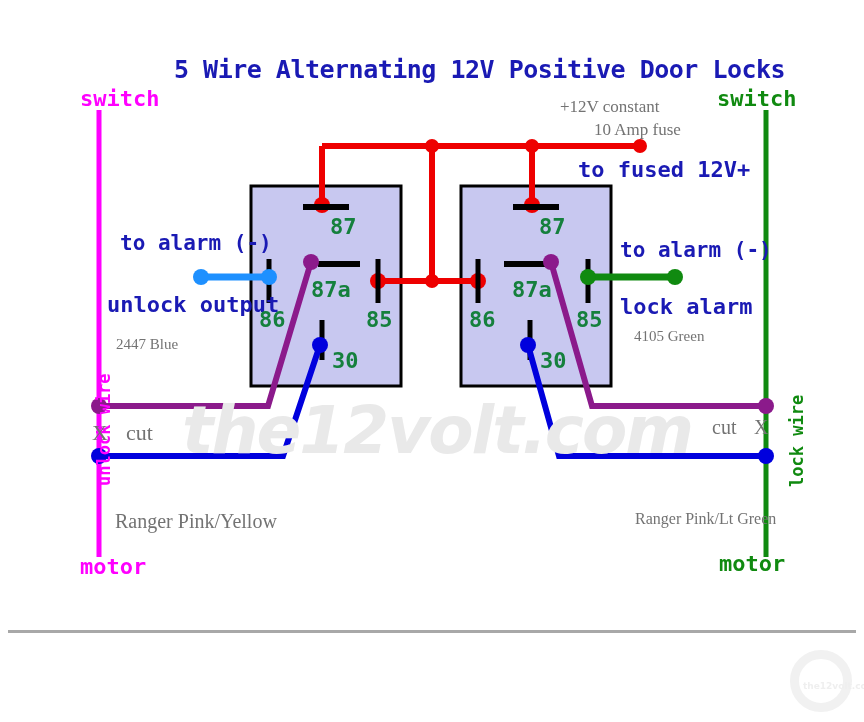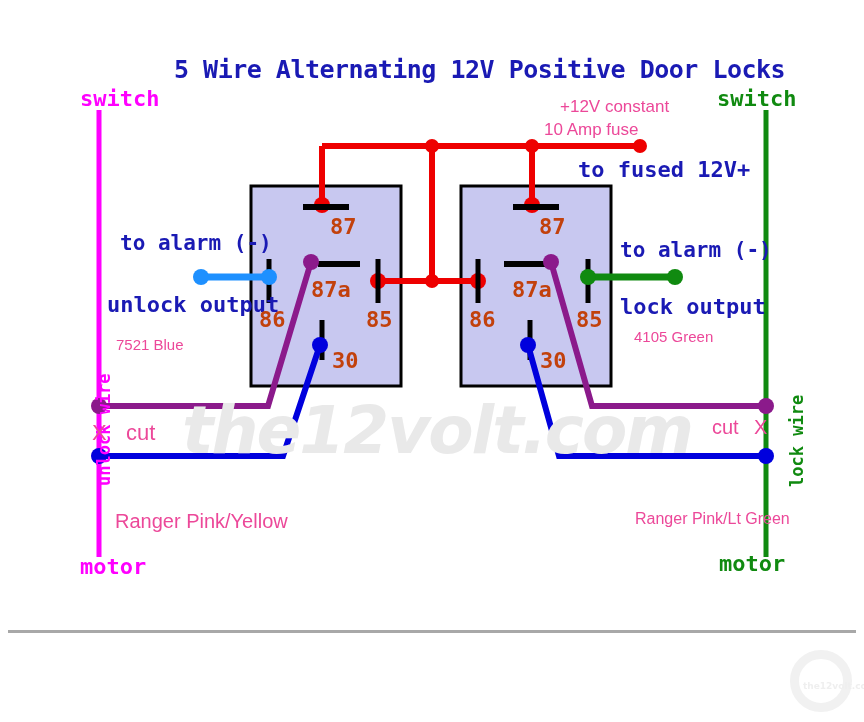--- a/index.html
+++ b/index.html
@@ -22,24 +22,24 @@
 
   .title{
     color:#1a1ab4;font-weight:bold;font-size:25px;
     font-family:"DejaVu Sans Mono", monospace;
     letter-spacing:-0.5px;
   }
   .pix{ 
     color:#1a1ab4;font-weight:bold;
     font-family:"DejaVu Sans Mono", monospace;
   }
-  .plain{color:#ec4899;font-family:Liberation Sans, sans-serif;}
+  .plain{color:#737373;font-family:Liberation Serif, serif;}
   .magenta{color:#ff00ff;font-weight:bold;font-family:"DejaVu Sans Mono",monospace;}
   .green{color:#108a10;font-weight:bold;font-family:"DejaVu Sans Mono",monospace;}
-  .term{color:#c2410c;font-weight:bold;font-family:"DejaVu Sans Mono",monospace;font-size:22px;}
+  .term{color:#15803d;font-weight:bold;font-family:"DejaVu Sans Mono",monospace;font-size:22px;}
   .vert{transform-origin:left top;}
 
   
   #watermark{
     position:absolute;left:182px;top:392px;
     font-family:"DejaVu Sans", sans-serif;
     font-style:italic;font-weight:bold;font-size:66px;
     color:#e9e9e9;letter-spacing:-2px;
     user-select:none;
   }
@@ -132,43 +132,43 @@
       <path d="M528,345 L559,456 L766,456" fill="none" stroke="#0000dd" stroke-width="6"></path>
       <circle cx="528" cy="345" r="8" fill="#0000dd"></circle>
       <circle cx="766" cy="456" r="8" fill="#0000dd"></circle>
     </svg>
 
     <div id="watermark">the12volt.com</div>
 
     <div class="lbl title" style="left:174px;top:57px;">5 Wire Alternating 12V Positive Door Locks</div>
 
     <div class="lbl plain" style="left:560px;top:98px;font-size:17px;">+12V constant</div>
-    <div class="lbl plain" style="left:544px;top:121px;font-size:17px;">10 Amp fuse</div>
+    <div class="lbl plain" style="left:594px;top:121px;font-size:17px;">10 Amp fuse</div>
 
     <div class="lbl pix" style="left:578px;top:159px;font-size:22px;">to fused 12V+</div>
 
     <div class="lbl magenta" style="left:80px;top:88px;font-size:22px;">switch</div>
     <div class="lbl magenta" style="left:80px;top:556px;font-size:22px;">motor</div>
     <div class="lbl magenta vert" style="left:96px;top:486px;font-size:17px;transform:rotate(-90deg);">unlock wire</div>
 
     <div class="lbl pix" style="left:120px;top:233px;font-size:21px;">to alarm (-)</div>
     <div class="lbl pix" style="left:107px;top:294px;font-size:22px;">unlock output</div>
-    <div class="lbl plain" style="left:116px;top:337px;font-size:15px;">7521 Blue</div>
+    <div class="lbl plain" style="left:116px;top:337px;font-size:15px;">2447 Blue</div>
 
     <div class="lbl plain" style="left:92px;top:422px;font-size:22px;">X</div>
     <div class="lbl plain" style="left:126px;top:422px;font-size:22px;">cut</div>
 
     <div class="lbl plain" style="left:115px;top:511px;font-size:20px;">Ranger Pink/Yellow</div>
 
     <div class="lbl green" style="left:717px;top:88px;font-size:22px;">switch</div>
     <div class="lbl green" style="left:719px;top:553px;font-size:22px;">motor</div>
     <div class="lbl green vert" style="left:789px;top:487px;font-size:17px;transform:rotate(-90deg);">lock wire</div>
 
     <div class="lbl pix" style="left:620px;top:240px;font-size:21px;">to alarm (-)</div>
-    <div class="lbl pix" style="left:620px;top:296px;font-size:22px;">lock output</div>
+    <div class="lbl pix" style="left:620px;top:296px;font-size:22px;">lock alarm</div>
     <div class="lbl plain" style="left:628px;top:329px;font-size:15px;margin-left:6px;">4105 Green</div>
 
     <div class="lbl plain" style="left:712px;top:417px;font-size:20px;">cut</div>
     <div class="lbl plain" style="left:754px;top:417px;font-size:20px;">X</div>
 
     <div class="lbl plain" style="left:595px;top:511px;font-size:16px;margin-left:40px;">Ranger Pink/Lt Green</div>
 
     <div class="lbl term" style="left:330px;top:216px;">87</div>
     <div class="lbl term" style="left:311px;top:279px;">87a</div>
     <div class="lbl term" style="left:259px;top:309px;">86</div>

